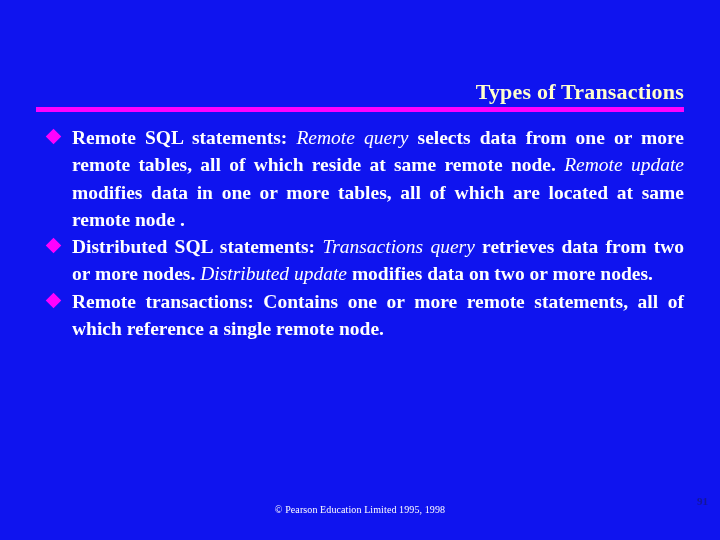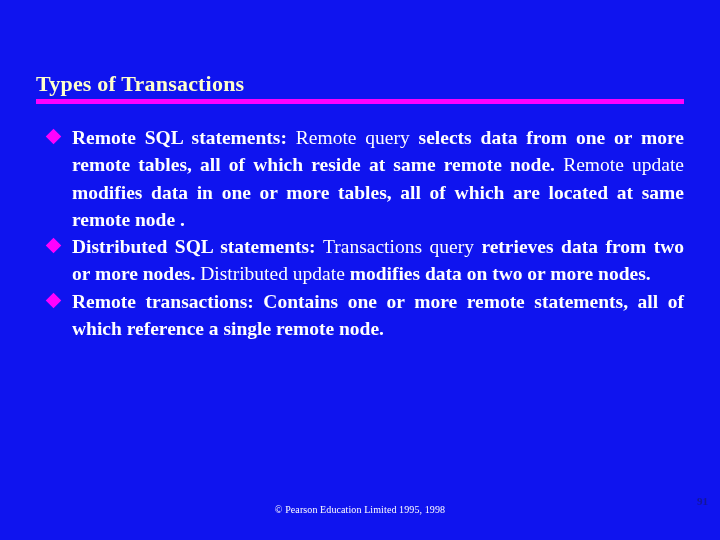--- a/index.html
+++ b/index.html
@@ -17,22 +17,23 @@
   .slide {
     position: absolute;
     inset: 0;
     background: #0f14ef;
   }
 
   
   .title-block {
     position: absolute;
     left: 36px;
-    top: 72px;
+    top: 80px;
     width: 648px;
+    text-align: right;
   }
   .slide-title {
     font-family: "Liberation Serif", "DejaVu Serif", serif;
     font-size: 22px;
     font-weight: bold;
     color: #ffffcc;
     letter-spacing: 0.2px;
     line-height: 1.1;
     white-space: nowrap;
   }
@@ -69,20 +70,21 @@
     font-size: 19.5px;
     font-weight: bold;
     line-height: 27.3px;
     text-align: justify;
     text-justify: inter-word;
     font-family: "Liberation Serif", "DejaVu Serif", serif;
   }
   .bullet-text .u {
   }
   .bullet-text .it {
+    font-style: italic;
     font-weight: normal;
   }
 
   
   .footer-copyright {
     position: absolute;
     left: 0;
     right: 0;
     top: 504px;
     text-align: center;

